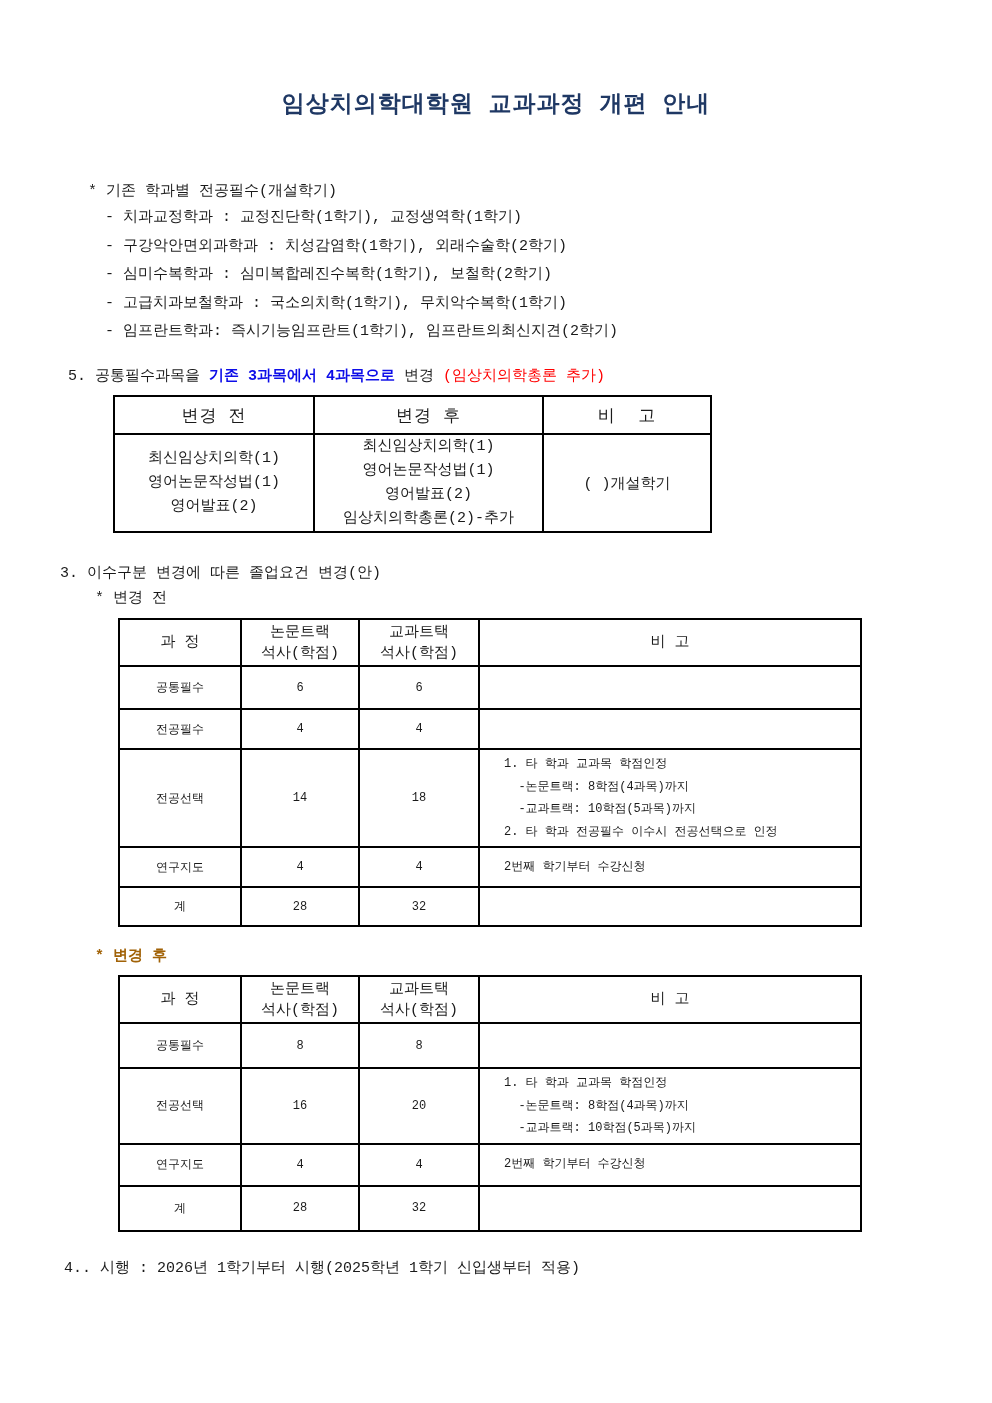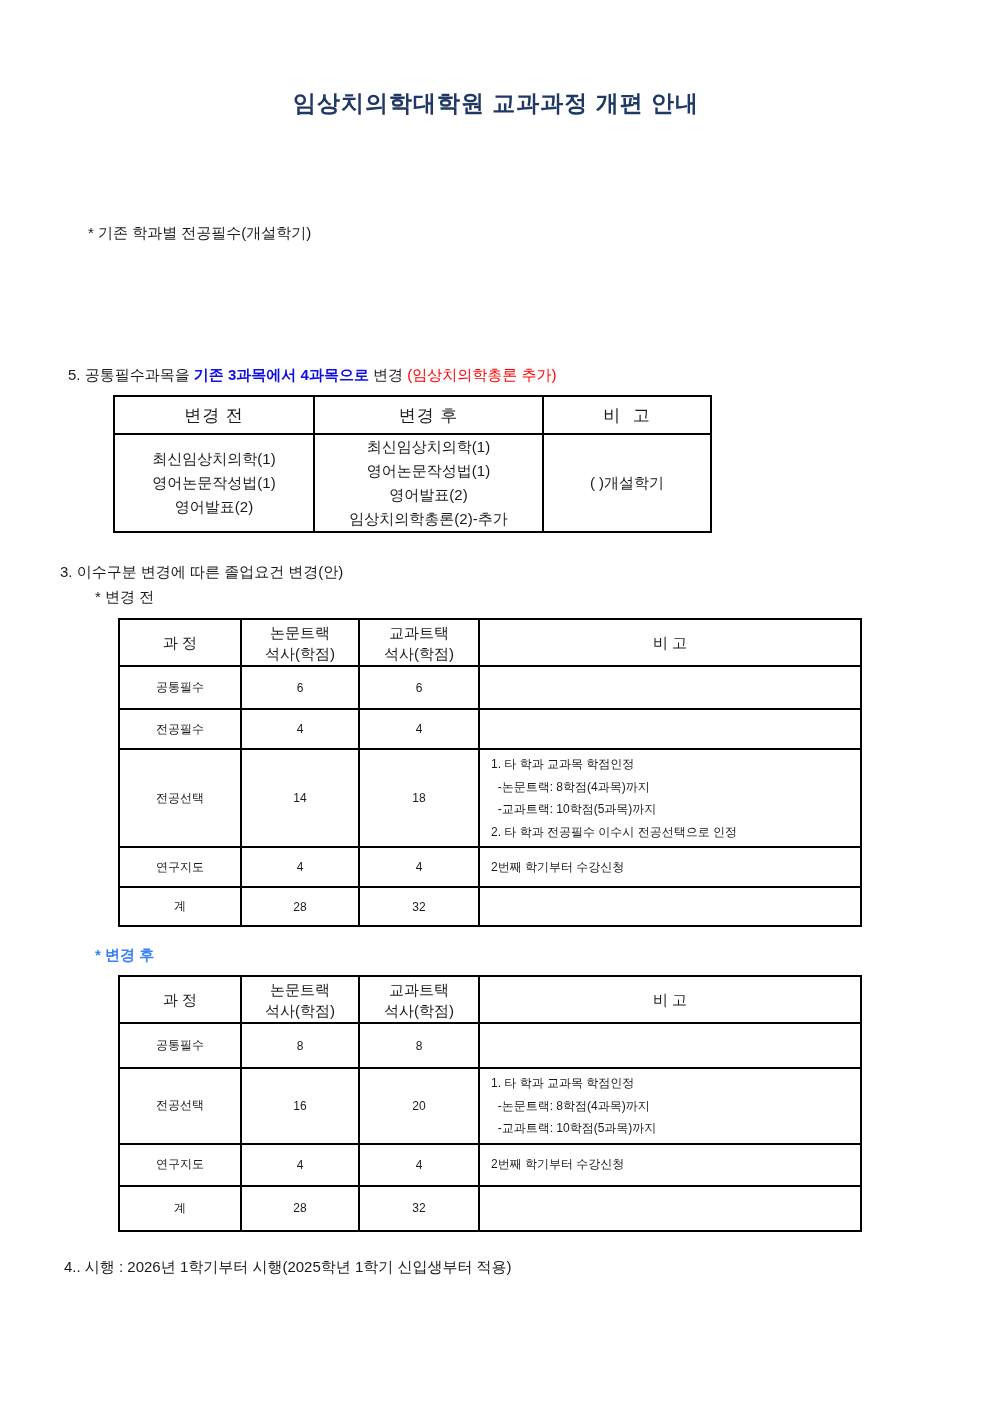--- a/index.html
+++ b/index.html
@@ -1,32 +1,32 @@
 <!DOCTYPE html>
 <html><head>
 <meta charset="utf-8">
 <style>
   * { margin:0; padding:0; box-sizing:border-box; }
   html,body { background:#fff; }
   .page {
     position:relative; width:992px; height:1403px; background:#ffffff;
-    font-family:Liberation Sans, sans-serif; color:#1a1a1a; font-size:15px;
+    font-family:Liberation Mono, monospace; color:#1a1a1a; font-size:15px;
     overflow:hidden;
   }
   .abs { position:absolute; }
   .doc-title {
     top:88px; left:0; width:100%; text-align:center;
     font-size:23px; font-weight:bold; color:#1F3864; letter-spacing:1px;
   }
   .blue { color:#0D0DE8; font-weight:bold; }
   .red  { color:#FF0000; }
-  .redbold { color:#3b82f6; font-weight:bold; }
+  .redbold { color:#a16207; font-weight:bold; }
 
   .line-item1   { top:153px; left:68px; }
-  .line-sub1    { top:181px; left:88px;margin-top:43px; }
+  .line-sub1    { top:181px; left:88px; }
   .dept-list    { top:204px; left:105px; line-height:28.6px; }
   .line-item2   { top:366px; left:68px; }
   .line-item3   { top:563px; left:60px; }
   .label-before { top:588px; left:95px; }
   .label-after  { top:946px; left:95px; }
   .line-item4   { top:1258px; left:64px; }
 
   table { border-collapse:collapse; table-layout:fixed; background:#fff; }
   td, th { border:2px solid #000; font-weight:normal; vertical-align:middle; }
 
@@ -39,35 +39,42 @@
   
   .t2 { top:618px; left:118px; width:742px; }
   .t3 { top:975px; left:118px; width:742px; }
   .t2 th, .t3 th {
     height:47px; font-size:15px; text-align:center;
     white-space:pre-line; line-height:21px;
   }
   .t2 td, .t3 td { font-size:12px; }
   .cat, .num { text-align:center; }
   .note {
-    text-align:left; padding:3px 11px;
+    text-align:left; padding:3px 24px;
     white-space:pre-line; line-height:22.5px;
   }
   .r-h43 { height:43px; } .r-h40 { height:40px;margin-left:20px; } .r-h92 { height:92px; }
   .r-h39 { height:39px; } .r-h45 { height:45px; } .r-h68 { height:68px; }
   .r-h42 { height:42px; }
 </style>
 </head>
 <body>
 
 <div class="page">
 
   <div class="abs doc-title">임상치의학대학원 교과과정 개편 안내</div>
 
   <div class="abs line-sub1">* 기존 학과별 전공필수(개설학기)</div>
+  <div class="abs dept-list">
+    <div>- 치과교정학과 : 교정진단학(1학기), 교정생역학(1학기)</div>
+    <div>- 구강악안면외과학과 : 치성감염학(1학기), 외래수술학(2학기)</div>
+    <div>- 심미수복학과 : 심미복합레진수복학(1학기), 보철학(2학기)</div>
+    <div>- 고급치과보철학과 : 국소의치학(1학기), 무치악수복학(1학기)</div>
+    <div>- 임프란트학과: 즉시기능임프란트(1학기), 임프란트의최신지견(2학기)</div>
+  </div>
 
   <div class="abs line-item2">
     <span>5. 공통필수과목을 </span><span class="blue">기존 3과목에서 4과목으로</span><span> 변경 </span><span class="red">(임상치의학총론 추가)</span>
   </div>
 
   <table class="abs t1">
     <colgroup>
         <col style="width:200px">
         <col style="width:229px">
         <col style="width:168px">

